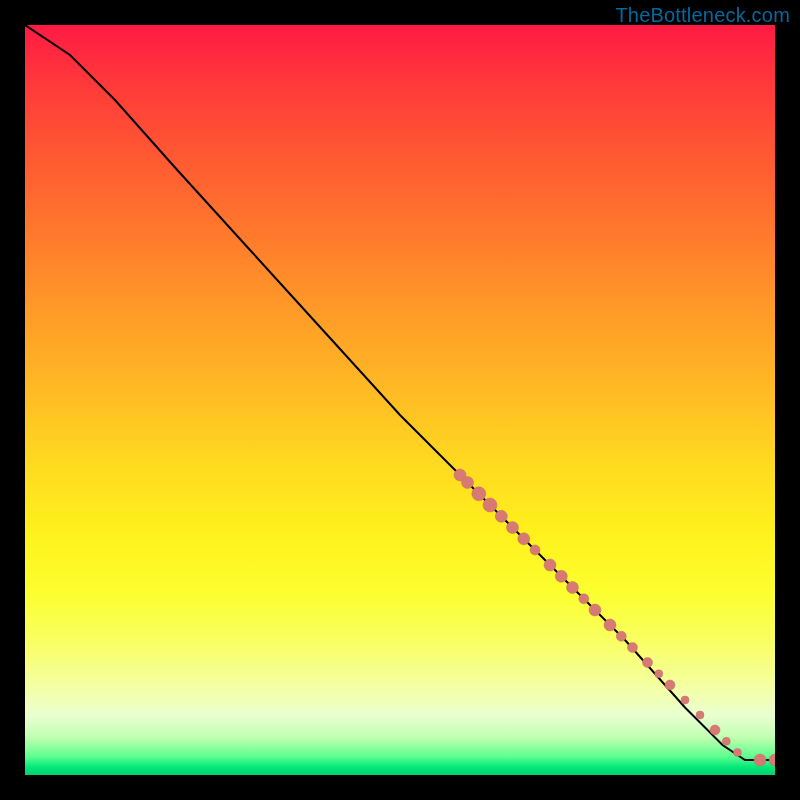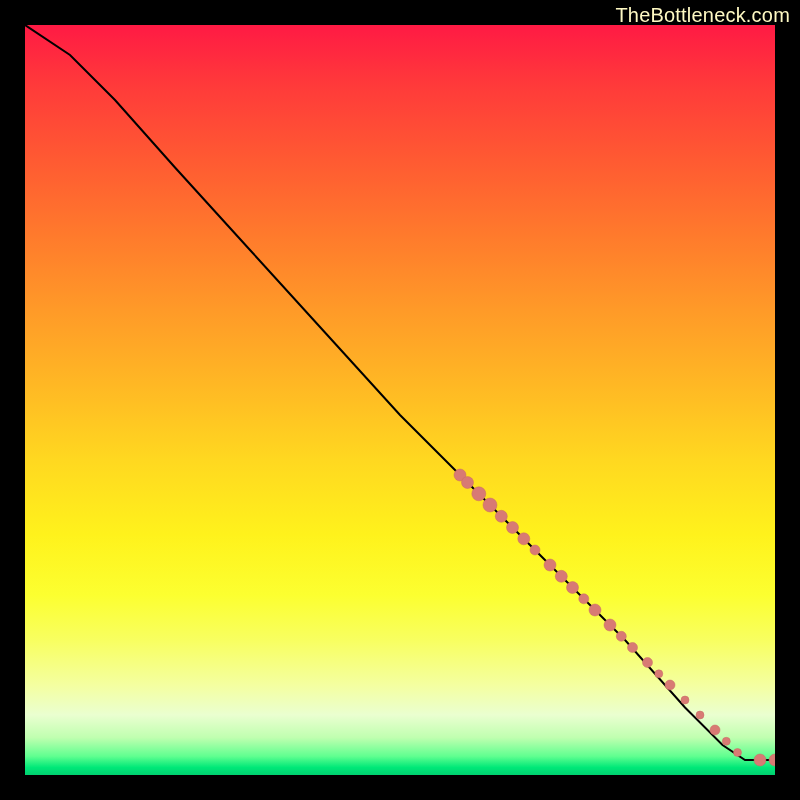--- a/index.html
+++ b/index.html
@@ -40,21 +40,21 @@
       #00e878 99%,
       #00d070 100%
     );
   }
   .watermark {
     position: absolute;
     top: 4px;
     right: 10px;
     font-family: Arial, Helvetica, sans-serif;
     font-size: 20px;
-    color: #fef9c3;
+    color: #0369a1;
     font-weight: 500;
     letter-spacing: 0.2px;
   }
   svg.overlay {
     position: absolute;
     left: 25px;
     top: 25px;
     width: 750px;
     height: 750px;
     pointer-events: none;

